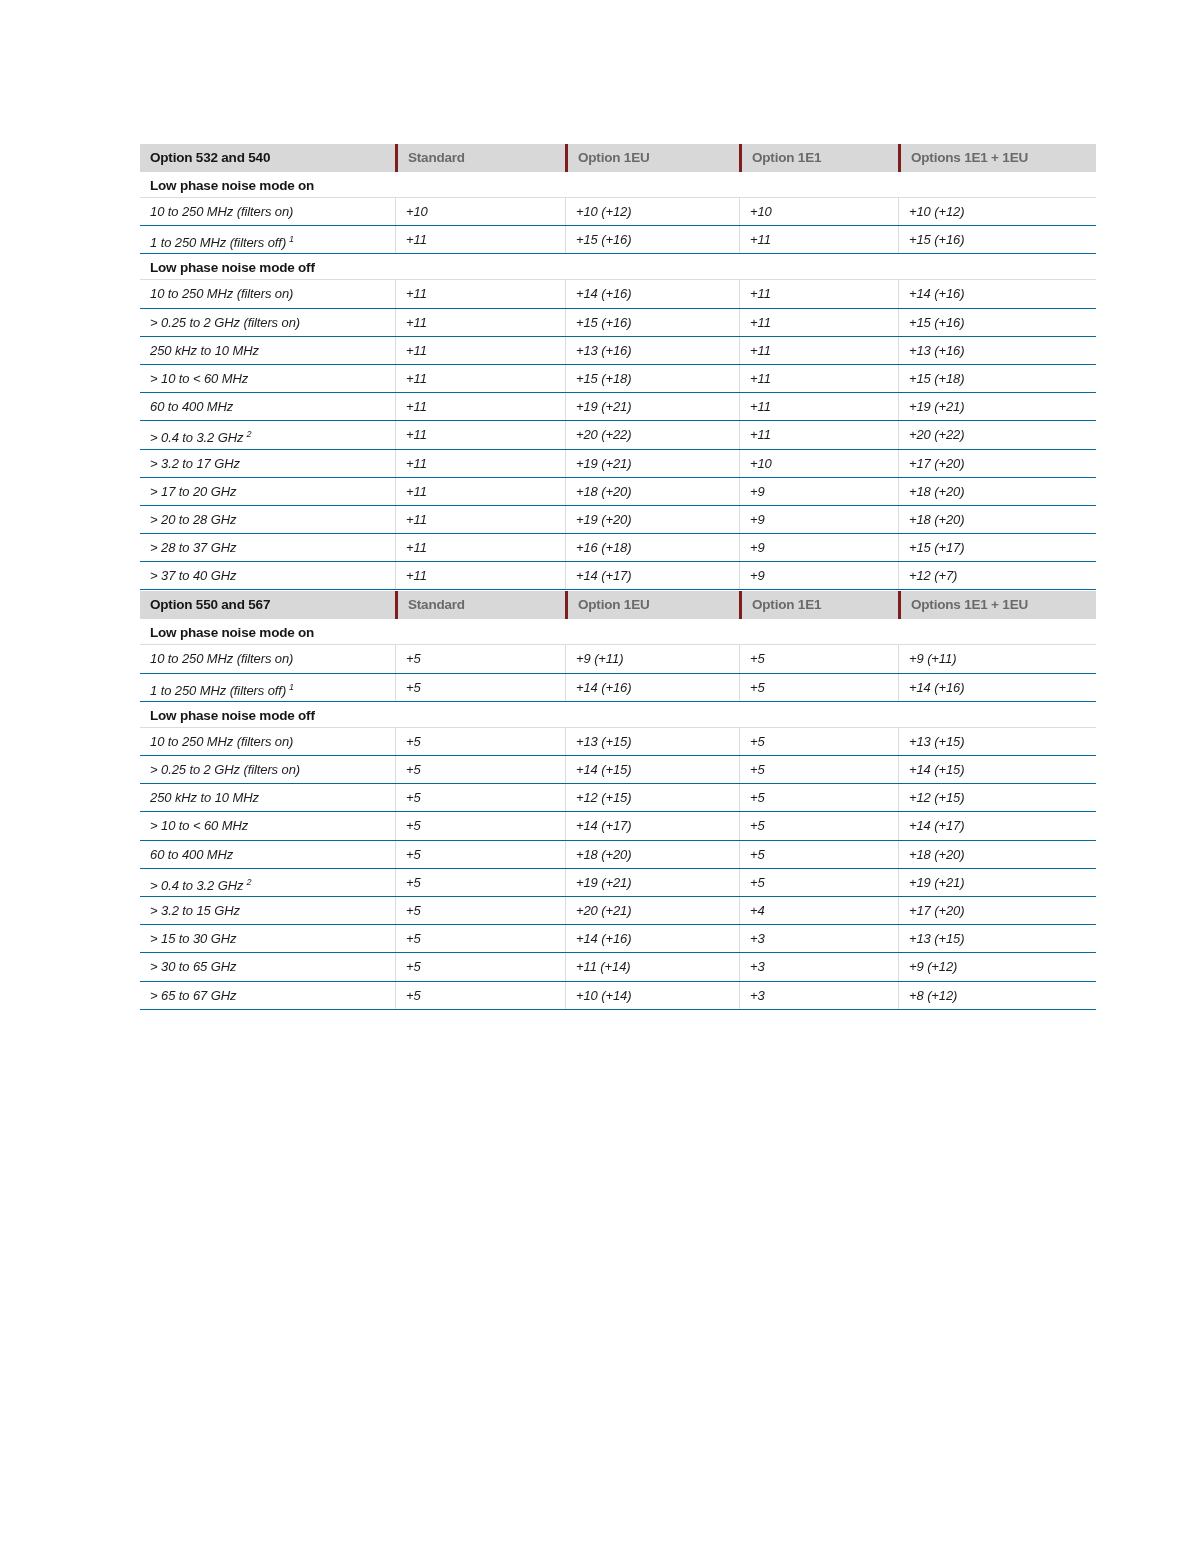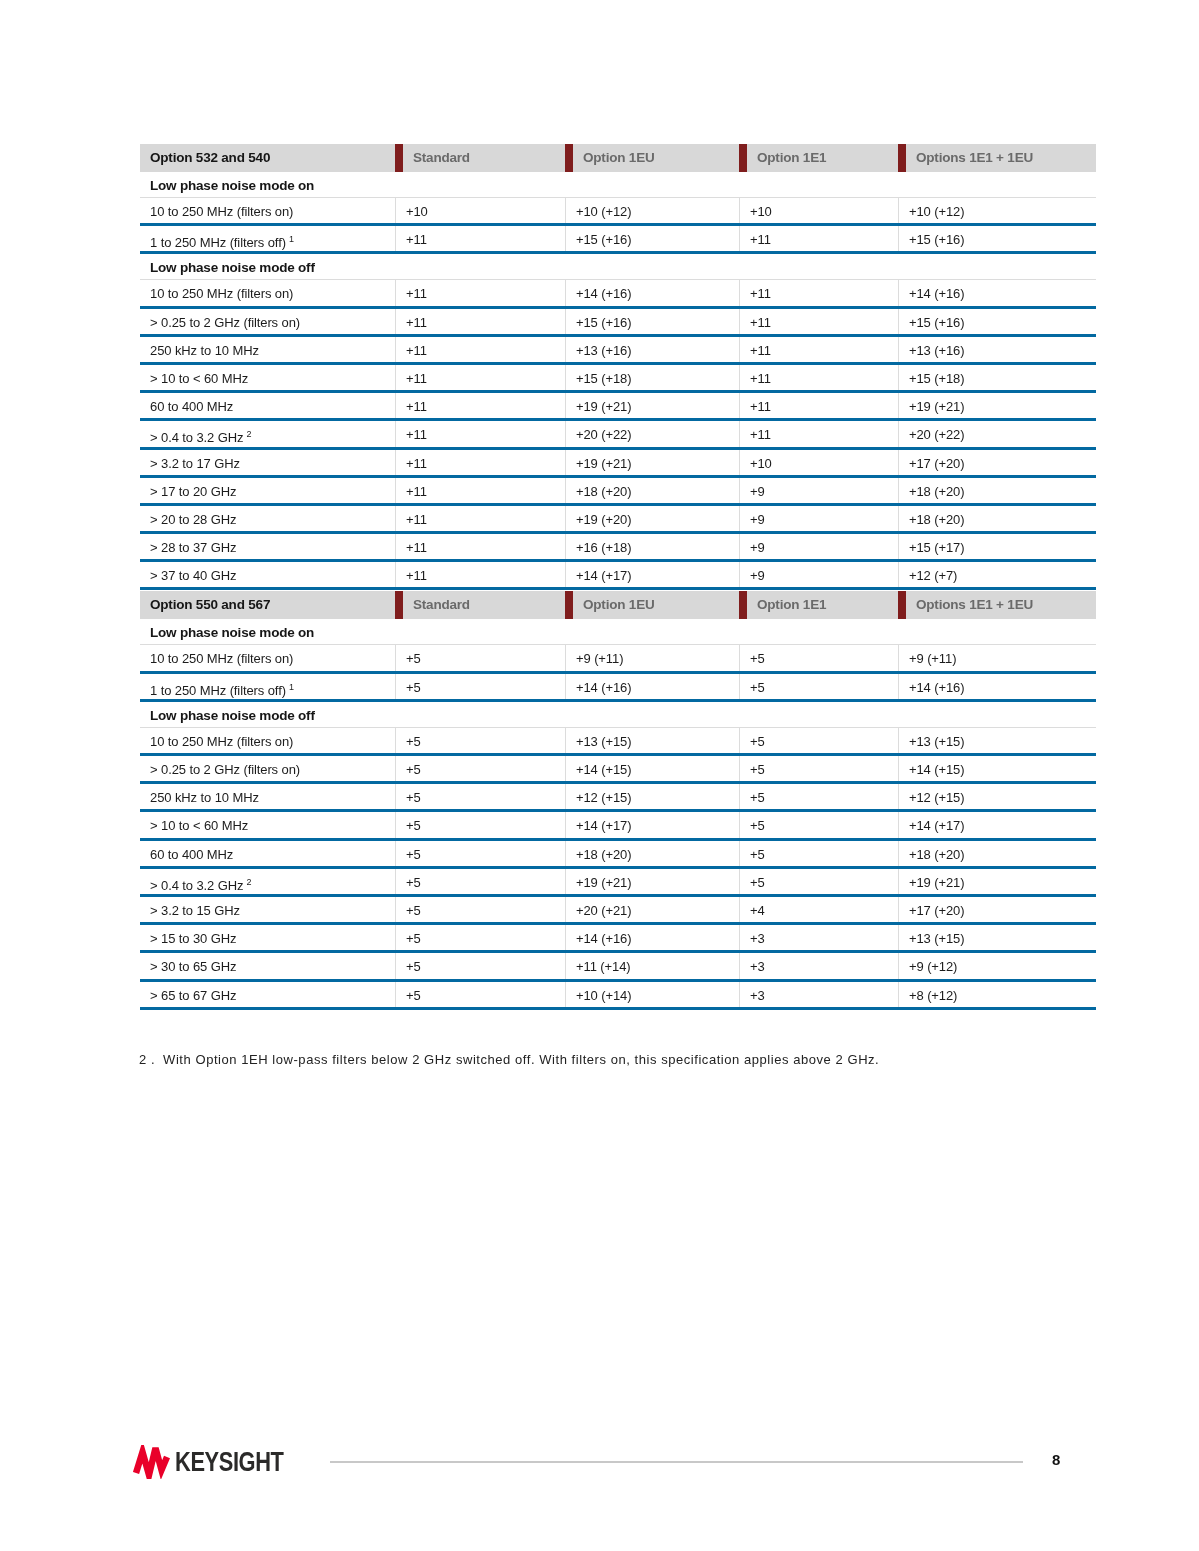--- a/index.html
+++ b/index.html
@@ -29,37 +29,38 @@
   .th {
     line-height: 28px;
     padding-left: 10px;
     font-weight: bold;
     font-size: 13.5px;
     letter-spacing: -0.2px;
     white-space: nowrap;
     overflow: hidden;
   }
   .th-first { color: #161616; }
-  .th-col   { color: #6a6a6a; border-left: 8px solid #7f1d1d; }
+  .th-col   { color: #6a6a6a; border-left: 3px solid #7f1d1d; }
 
   .section-row {
     display: block;
     height: 26px;
     line-height: 28.2px;
     padding-left: 10px;
     font-weight: bold;
     font-size: 13.5px;
     color: #161616;
     border-bottom: 1px solid #dcdcdc;
     letter-spacing: -0.2px;
     white-space: nowrap;
   }
   .data-row {
     height: 28.2px;
-    border-bottom: 3px solid #0369a1;
+    border-bottom: 1px solid #0369a1;
+    font-style: italic;
   }
   .cell {
     line-height: 27.2px;
     padding-left: 10px;
     font-size: 13px;
     color: #1c1c1c;
     letter-spacing: -0.1px;
     white-space: nowrap;
     overflow: hidden;
   }
@@ -324,27 +325,16 @@
           <div class="cell"><span>&gt; 65 to 67 GHz</span></div>
           <div class="cell val">+5</div>
           <div class="cell val">+10 (+14)</div>
           <div class="cell val">+3</div>
           <div class="cell val">+8 (+12)</div>
         </div>
       </div>
     </div>
 
   <div class="footnotes" id="footnotes">
-      <div class="footnote"><span class="marker">2 .</span><span>With Option 1EH low-pass filters below 2 GHz switched off. With filters on, this specification applies above 2 GHz.</span></div>
     </div>
 
-  <div class="footer">
-    <div class="logo">
-      <svg class="spark" width="37" height="34" viewBox="0 0 37 34">
-        <polyline points="3,28 9.5,7 16,30 22.5,3 28.5,25 34,12" fill="none" stroke="#E90029" stroke-width="6.5" stroke-linejoin="miter" stroke-linecap="butt"></polyline>
-      </svg>
-      <span class="brand">KEYSIGHT</span>
-    </div>
-    <div class="rule"></div>
-    <span class="pagenum">8</span>
-  </div>
 
 </div>
 
 </body></html>

